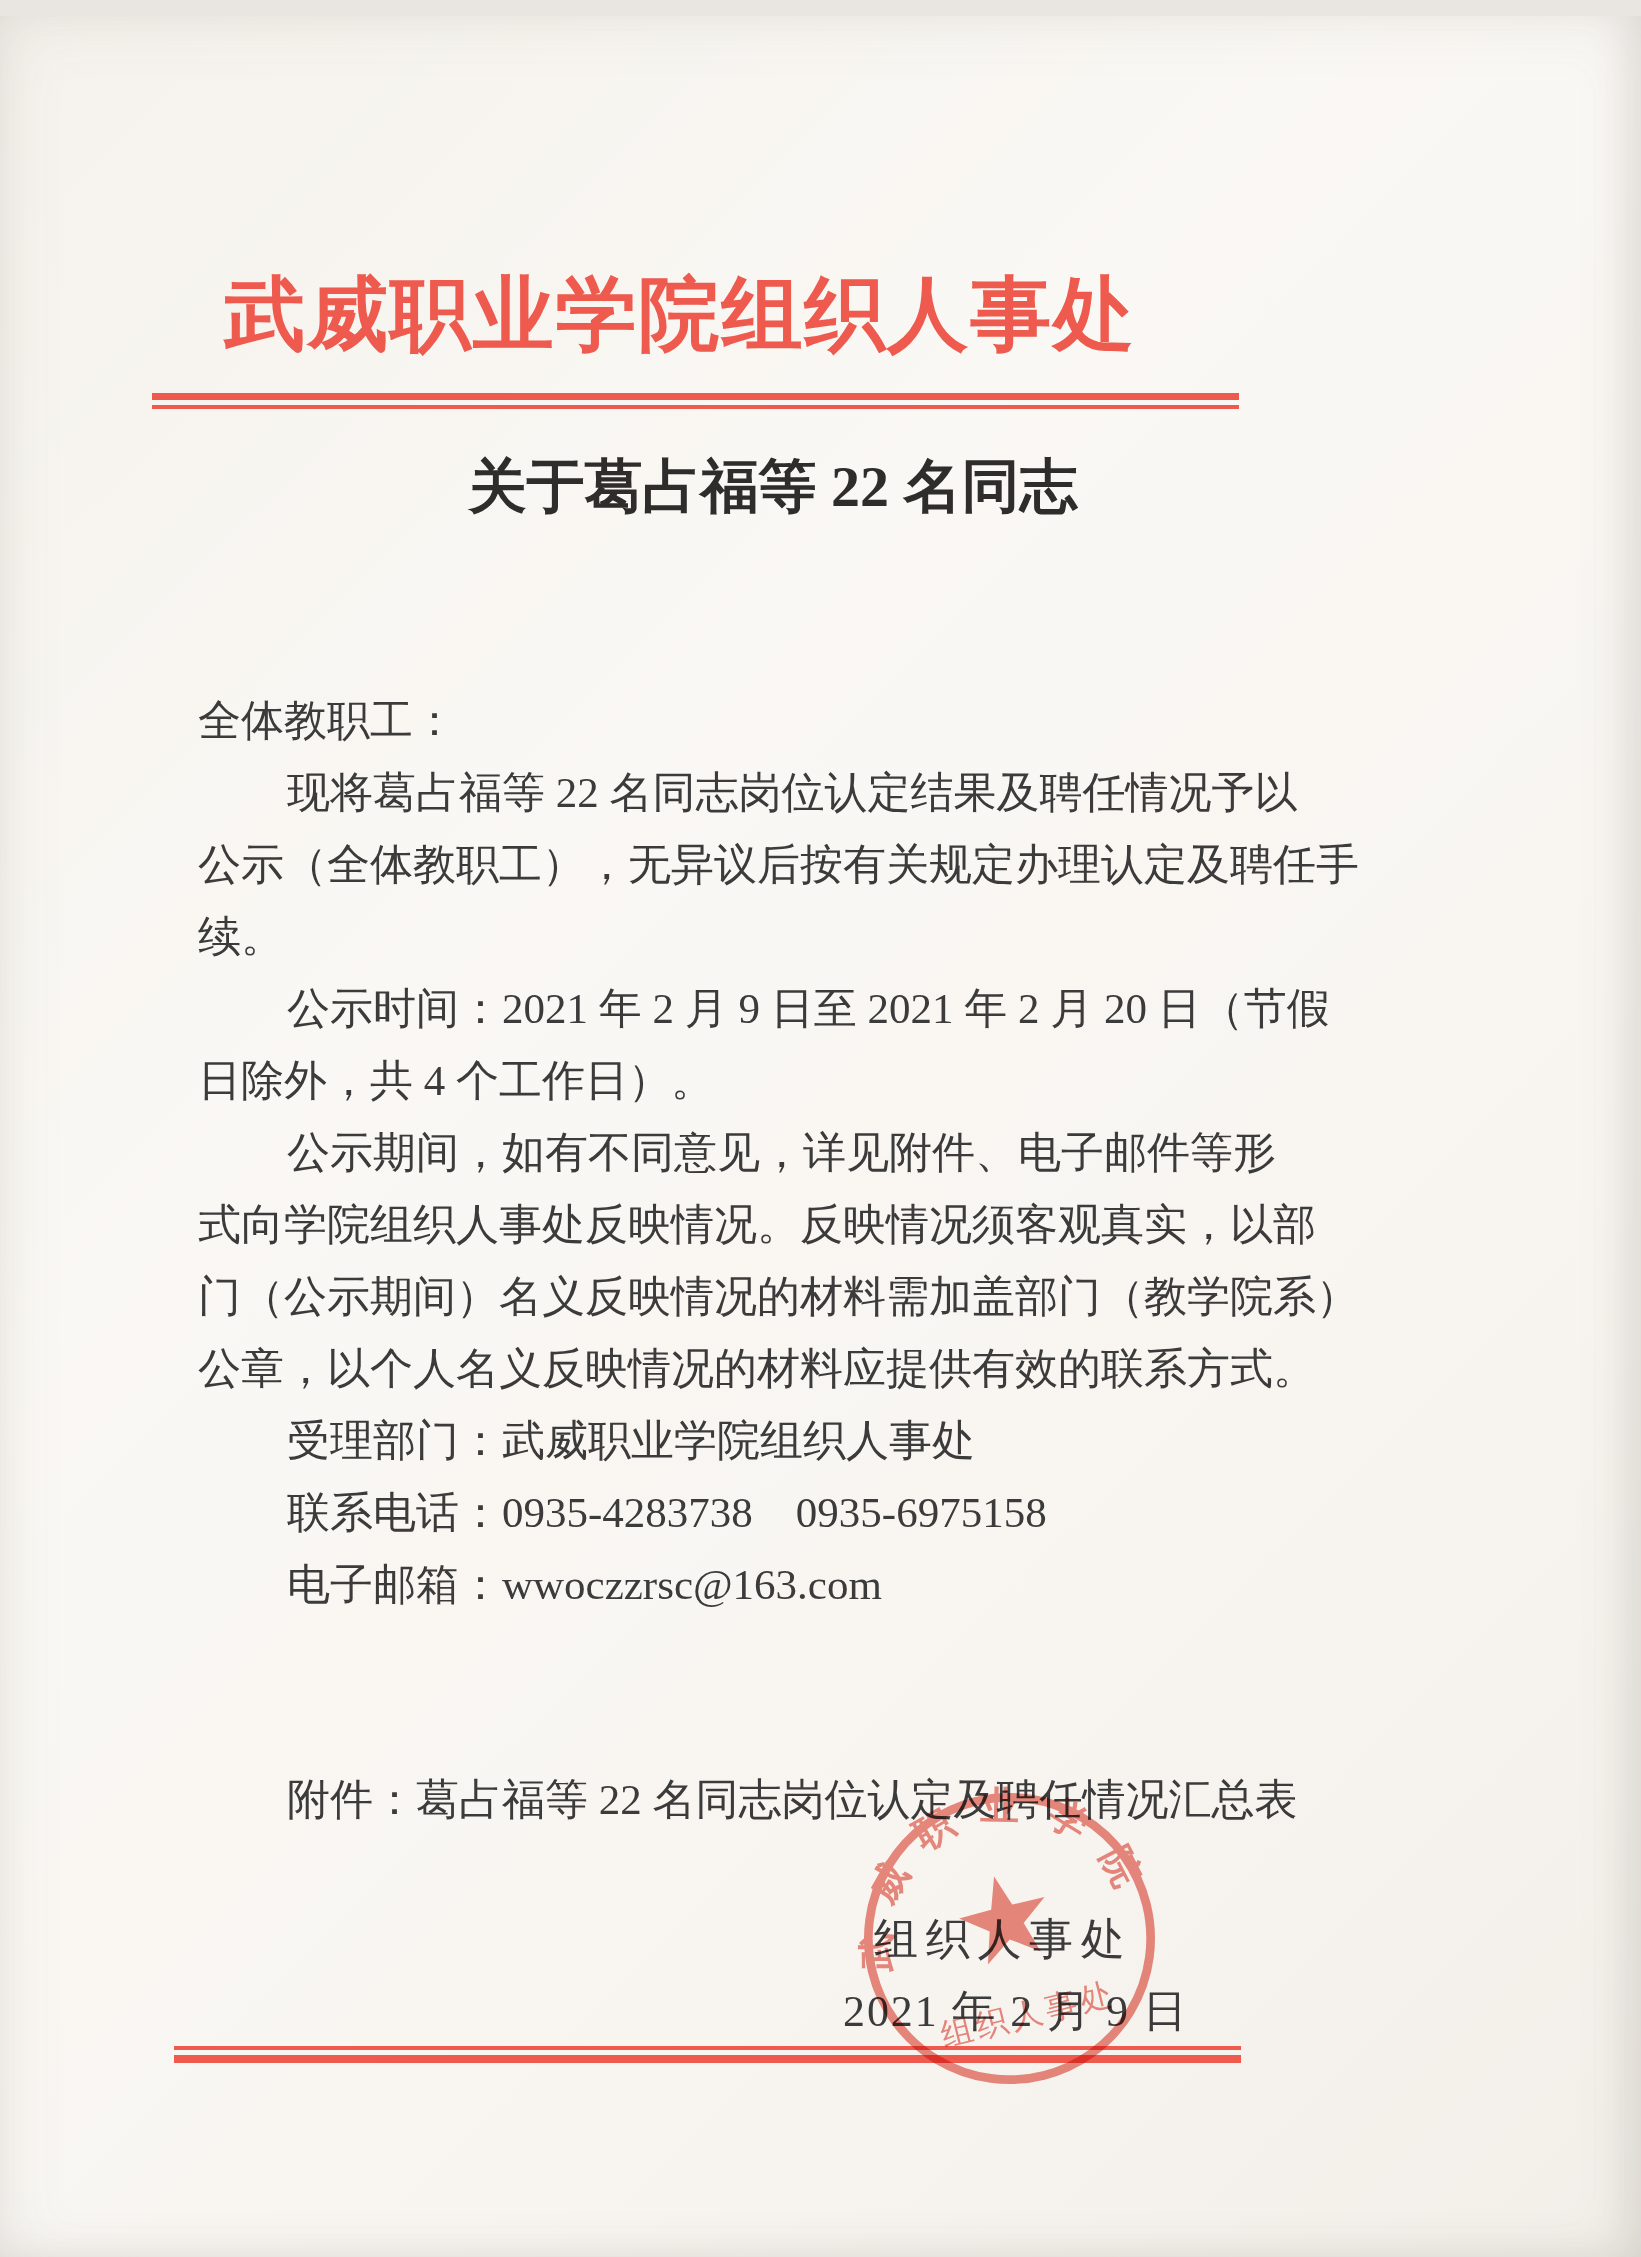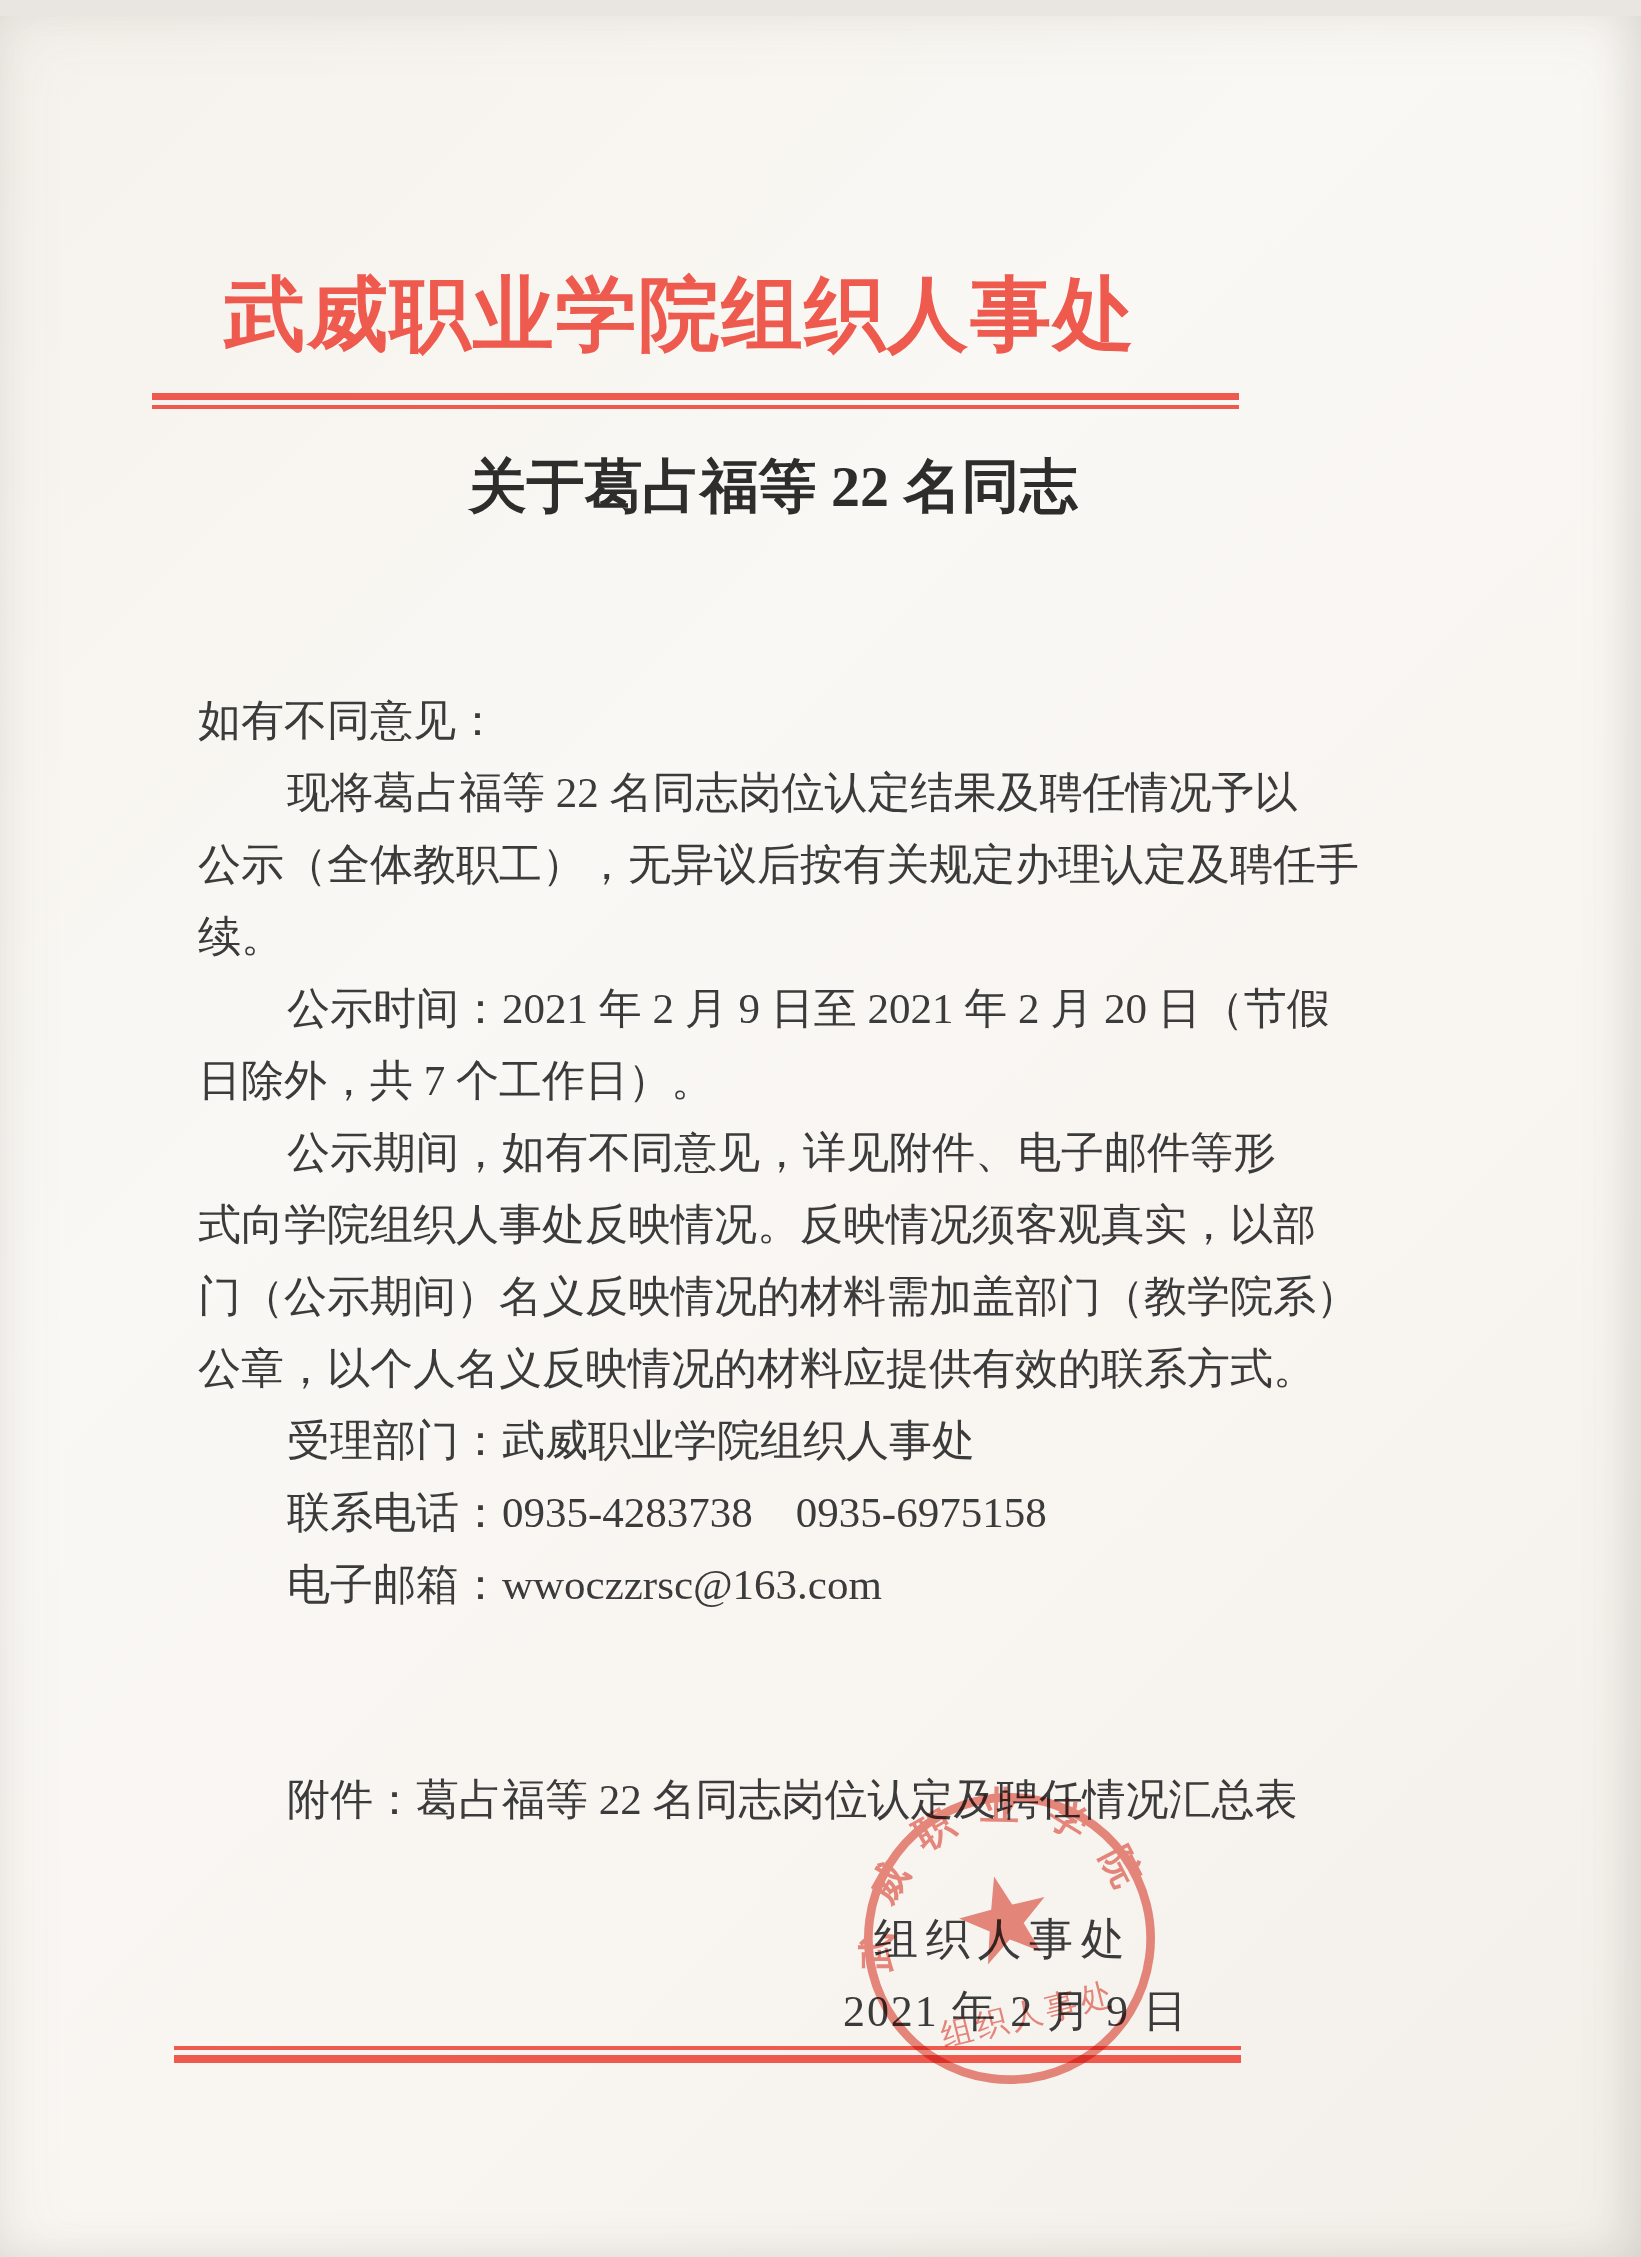--- a/index.html
+++ b/index.html
@@ -69,26 +69,26 @@
   <div class="letterhead">武威职业学院组织人事处</div>
 
   <div class="rule rule-top-thick"></div>
   <div class="rule rule-top-thin"></div>
 
   <div class="doc-title">
     <div>关于葛占福等 22 名同志</div>
   </div>
 
   <div class="body-text">
-    <div class="line">如有不同意见：</div>
+    <div class="line">全体教职工：</div>
     <div class="line indent">现将葛占福等 22 名同志岗位认定结果及聘任情况予以</div>
     <div class="line">公示（全体教职工），无异议后按有关规定办理认定及聘任手</div>
     <div class="line">续。</div>
     <div class="line indent">公示时间：2021 年 2 月 9 日至 2021 年 2 月 20 日（节假</div>
-    <div class="line">日除外，共 7 个工作日）。</div>
+    <div class="line">日除外，共 4 个工作日）。</div>
     <div class="line indent">公示期间，如有不同意见，详见附件、电子邮件等形</div>
     <div class="line">式向学院组织人事处反映情况。反映情况须客观真实，以部</div>
     <div class="line">门（公示期间）名义反映情况的材料需加盖部门（教学院系）</div>
     <div class="line">公章，以个人名义反映情况的材料应提供有效的联系方式。</div>
     <div class="line indent">受理部门：武威职业学院组织人事处</div>
     <div class="line indent">联系电话：0935-4283738　0935-6975158</div>
     <div class="line indent">电子邮箱：wwoczzrsc@163.com</div>
     <div class="line indent attachment">附件：葛占福等 22 名同志岗位认定及聘任情况汇总表</div>
   </div>
 

